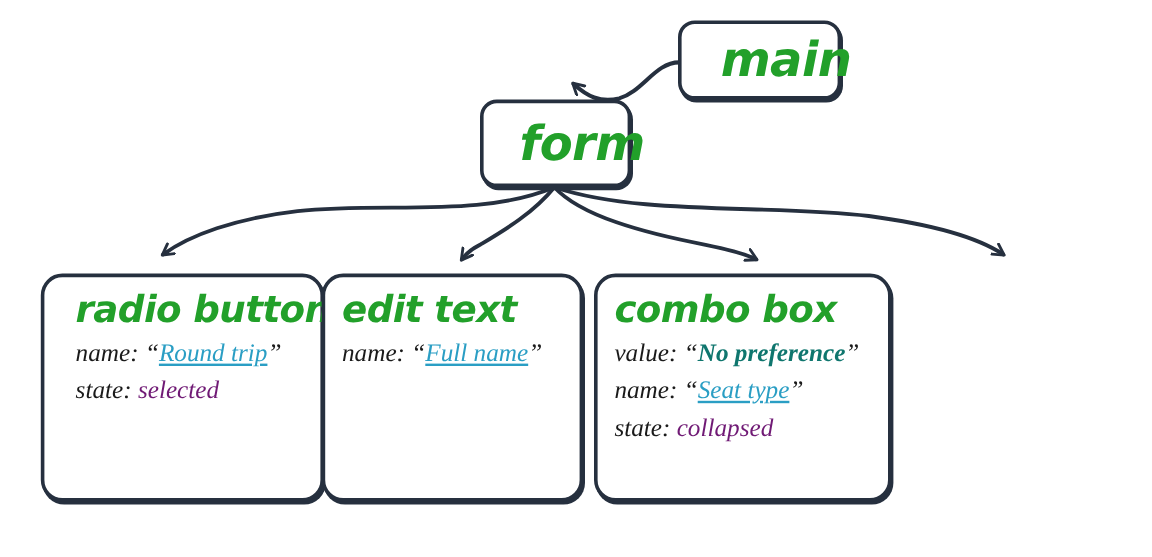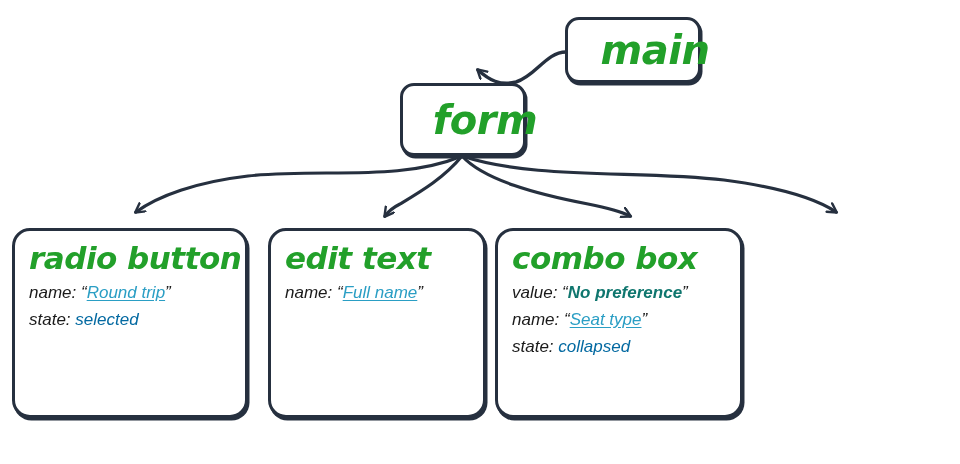--- a/index.html
+++ b/index.html
@@ -57,23 +57,23 @@
     margin: 12px 0 6px 14px;
   }
   .root-inner {
     display: flex;
     align-items: center;
     justify-content: center;
     height: 100%;
     width: 100%;
   }
   .attr-row {
-    font-family: Liberation Sans, sans-serif;
+    font-family: Liberation Serif, serif;
     font-style: italic;
-    font-size: 17px;
+    font-size: 21px;
     line-height: 1.0;
     margin: 10px 0 0 14px;
     white-space: nowrap;
     color: #1a1a1a;
   }
   .attr-key {
     color: #1a1a1a;
   }
   .quote {
     color: #1a1a1a;
@@ -81,21 +81,21 @@
   .val-name {
     color: #2a9ec4;
     text-decoration: underline;
     text-underline-offset: 2px;
   }
   .val-value {
     color: #0f766e;
     font-weight: bold;
   }
   .val-state {
-    color: #0369a1;
+    color: #701a75;
   }
 </style>
 </head>
 <body>
 
 <div id="canvas">
 
   <svg class="edges" viewBox="0 0 960 464" xmlns="http://www.w3.org/2000/svg">
     <defs>
       <marker id="ah" markerWidth="13" markerHeight="13" refX="9" refY="6" orient="auto" markerUnits="userSpaceOnUse">
@@ -119,21 +119,21 @@
       <span class="node-title">main</span>
     </div>
   </div>
 
   <div class="node node-root" style="left:400px; top:83px; width:126px; height:73px;">
     <div class="root-inner">
       <span class="node-title">form</span>
     </div>
   </div>
 
-  <div class="node leaf" style="left:12px; top:228px; width:236px; height:190px;">
+  <div class="node leaf" style="left:34px; top:228px; width:236px; height:190px;padding-left:12px;">
     <div class="node-title">radio button</div>
 
     <div class="attr-row">
       <span class="attr-key">name:</span>
       <span class="quote">“</span><span class="val-name">Round trip</span><span class="quote">”</span>
     </div>
 
     <div class="attr-row">
       <span class="attr-key">state:</span>
       <span class="val-state">selected</span>

